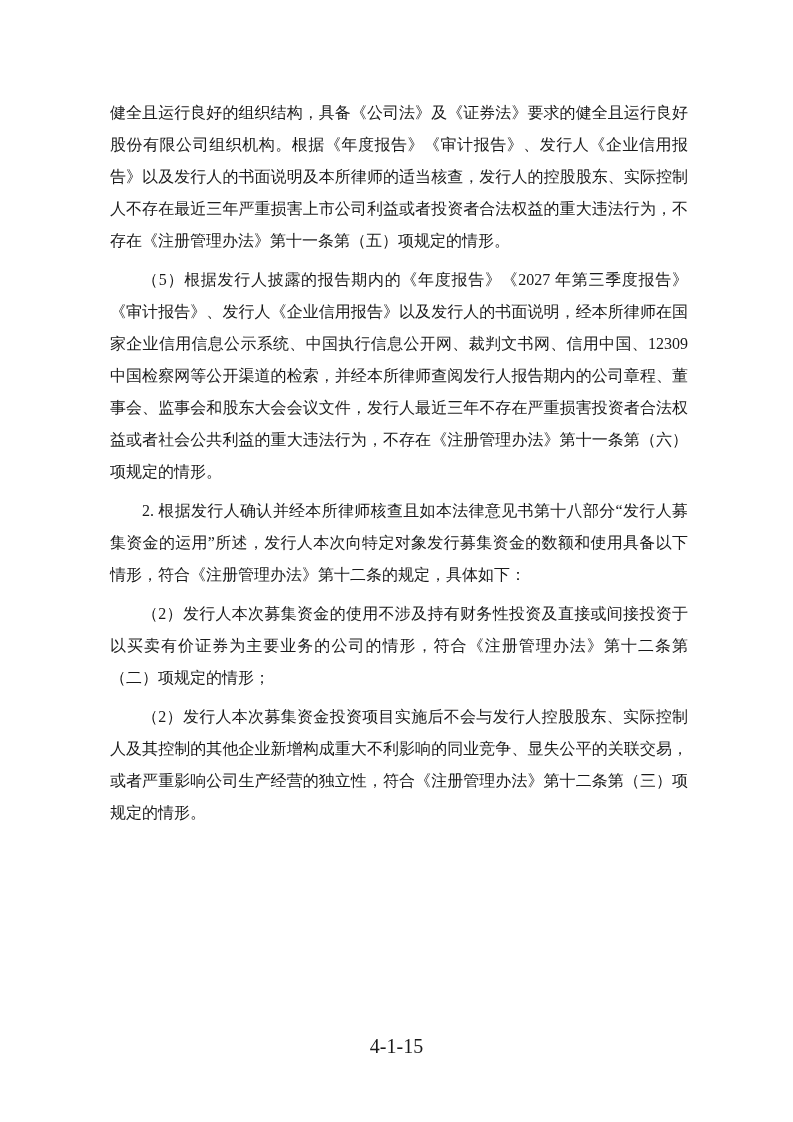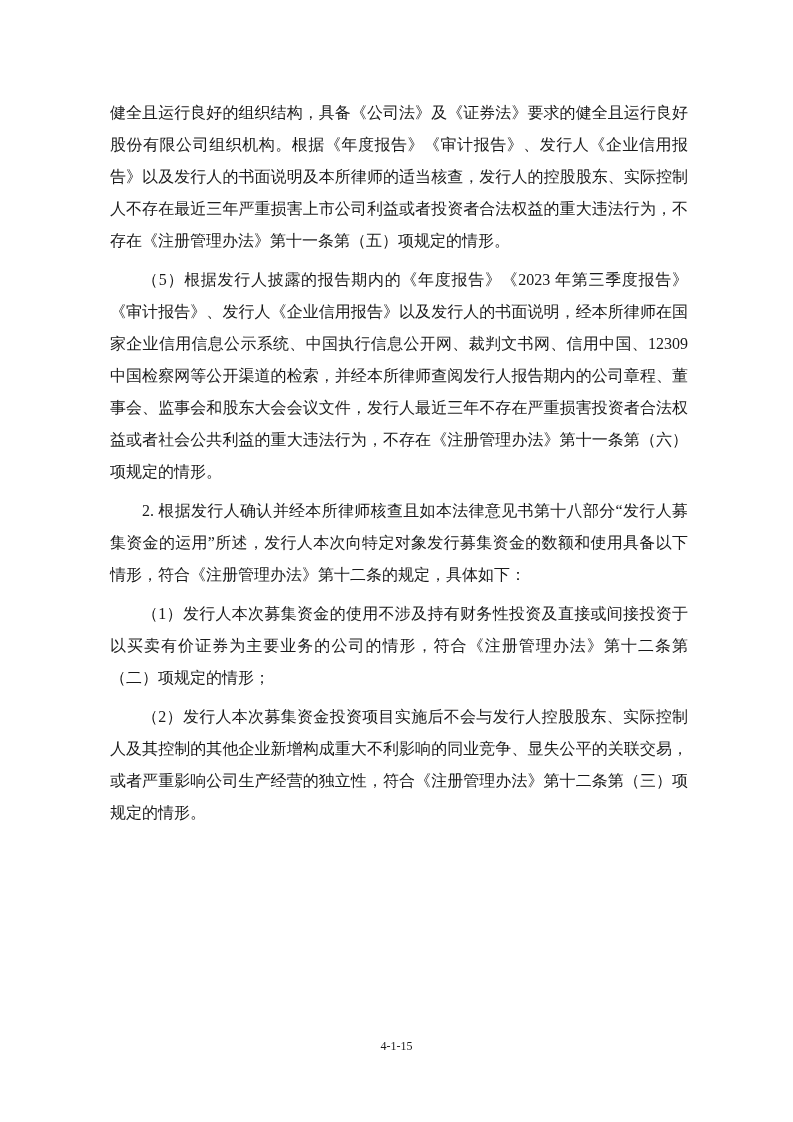--- a/index.html
+++ b/index.html
@@ -34,30 +34,30 @@
   }
   .content p.cont {
     text-indent: 0;
   }
   .footer {
     position: absolute;
     left: 0;
     top: 1036px;
     width: 100%;
     text-align: center;
-    font-size: 12px;
+    font-size: 20px;
     line-height: 20px;
     color: #1a1a1a;
   }
 </style>
 </head>
 <body>
 
 <div class="page">
   <div class="content">
     <p class="cont">健全且运行良好的组织结构，具备《公司法》及《证券法》要求的健全且运行良好股份有限公司组织机构。根据《年度报告》《审计报告》、发行人《企业信用报告》以及发行人的书面说明及本所律师的适当核查，发行人的控股股东、实际控制人不存在最近三年严重损害上市公司利益或者投资者合法权益的重大违法行为，不存在《注册管理办法》第十一条第（五）项规定的情形。</p>
-    <p>（5）根据发行人披露的报告期内的《年度报告》《2023 年第三季度报告》《审计报告》、发行人《企业信用报告》以及发行人的书面说明，经本所律师在国家企业信用信息公示系统、中国执行信息公开网、裁判文书网、信用中国、12309中国检察网等公开渠道的检索，并经本所律师查阅发行人报告期内的公司章程、董事会、监事会和股东大会会议文件，发行人最近三年不存在严重损害投资者合法权益或者社会公共利益的重大违法行为，不存在《注册管理办法》第十一条第（六）项规定的情形。</p>
+    <p>（5）根据发行人披露的报告期内的《年度报告》《2027 年第三季度报告》《审计报告》、发行人《企业信用报告》以及发行人的书面说明，经本所律师在国家企业信用信息公示系统、中国执行信息公开网、裁判文书网、信用中国、12309中国检察网等公开渠道的检索，并经本所律师查阅发行人报告期内的公司章程、董事会、监事会和股东大会会议文件，发行人最近三年不存在严重损害投资者合法权益或者社会公共利益的重大违法行为，不存在《注册管理办法》第十一条第（六）项规定的情形。</p>
     <p>2. 根据发行人确认并经本所律师核查且如本法律意见书第十八部分“发行人募集资金的运用”所述，发行人本次向特定对象发行募集资金的数额和使用具备以下情形，符合《注册管理办法》第十二条的规定，具体如下：</p>
-    <p>（1）发行人本次募集资金的使用不涉及持有财务性投资及直接或间接投资于以买卖有价证券为主要业务的公司的情形，符合《注册管理办法》第十二条第（二）项规定的情形；</p>
+    <p>（2）发行人本次募集资金的使用不涉及持有财务性投资及直接或间接投资于以买卖有价证券为主要业务的公司的情形，符合《注册管理办法》第十二条第（二）项规定的情形；</p>
     <p>（2）发行人本次募集资金投资项目实施后不会与发行人控股股东、实际控制人及其控制的其他企业新增构成重大不利影响的同业竞争、显失公平的关联交易，或者严重影响公司生产经营的独立性，符合《注册管理办法》第十二条第（三）项规定的情形。</p>
   </div>
   <div class="footer">4-1-15</div>
 </div>
 
 </body></html>

